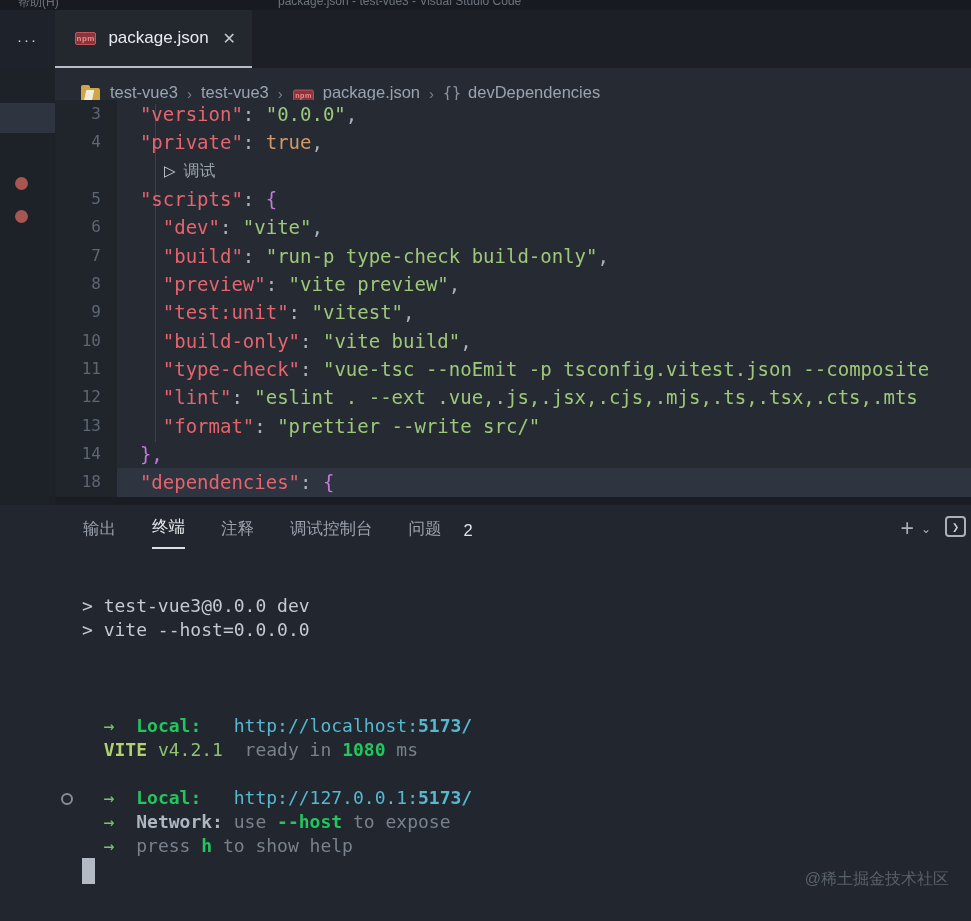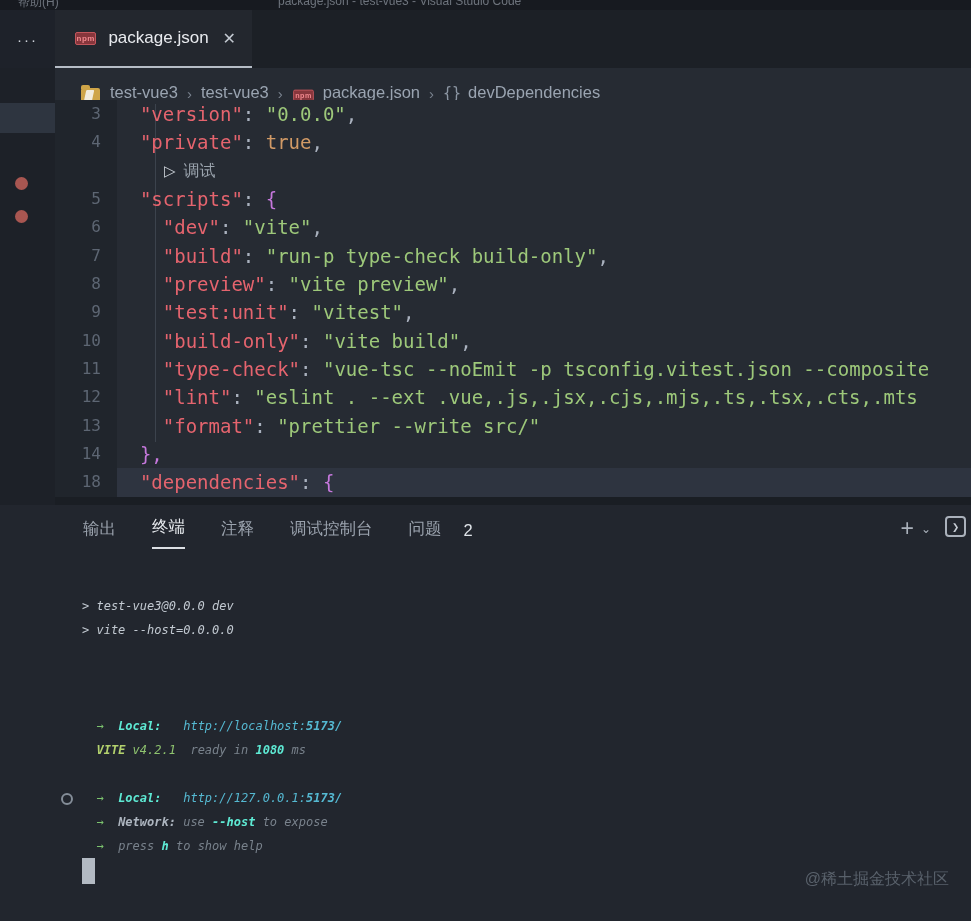--- a/index.html
+++ b/index.html
@@ -61,23 +61,23 @@
   .ptab { display:flex; align-items:flex-end; gap:22px; padding-bottom:9px; cursor:default; }
   .ptab.active { color:#e8ebef; border-bottom:2px solid #dcdfe4; }
   .pbadge { color:#dfe3e8; }
   .pactions { position:absolute; top:8px; right:0; height:30px; }
   .plus { position:absolute; right:57px; top:2px; font-size:23px; color:#aab1bb; font-weight:300; }
   .chev { position:absolute; right:40px; top:9px; font-size:12px; color:#aab1bb; }
   .openbox { position:absolute; right:5px; top:3px; width:21px; height:21px; border:2px solid #aab1bb; border-radius:4px;
     display:flex; align-items:center; justify-content:center; color:#c6ccd4; font-size:12px; font-weight:bold;
     font-family:"DejaVu Sans Mono", monospace; }
   .term { position:absolute; left:55px; top:89px; width:916px; padding-left:27px; }
-  .trow { height:24px; line-height:24px; white-space:pre; font-family:"DejaVu Sans Mono", monospace; font-size:12px;font-style:italic; }
+  .trow { height:24px; line-height:24px; white-space:pre; font-family:"DejaVu Sans Mono", monospace; font-size:18px; }
   .seg.txt { color:#c3cad2; } .seg.arw { color:#7cc36e; }
-  .seg.wb { color:#5eead4; font-weight:bold; }
+  .seg.wb { color:#22c55e; font-weight:bold; }
   .seg.cy { color:#55b9d2; } .seg.cyb { color:#55b9d2; font-weight:bold; }
   .seg.vite { color:#b3d16d; font-weight:bold; } .seg.vgr { color:#8fc46f; }
   .seg.dim { color:#79828c; } .seg.dimb { color:#aeb6c0; font-weight:bold;margin-top:12px; }
   .cursor-block { display:inline-block; width:13px; height:26px; background:#b3bac3; vertical-align:middle; }
   .cmd-circle { position:absolute; left:61px; top:288px; width:12px; height:12px; border:2px solid #848d98; border-radius:50%; }
   .watermark { position:absolute; right:22px; top:364px; color:#59616b; font-size:16px; }
 </style>
 </head>
 <body>
 

